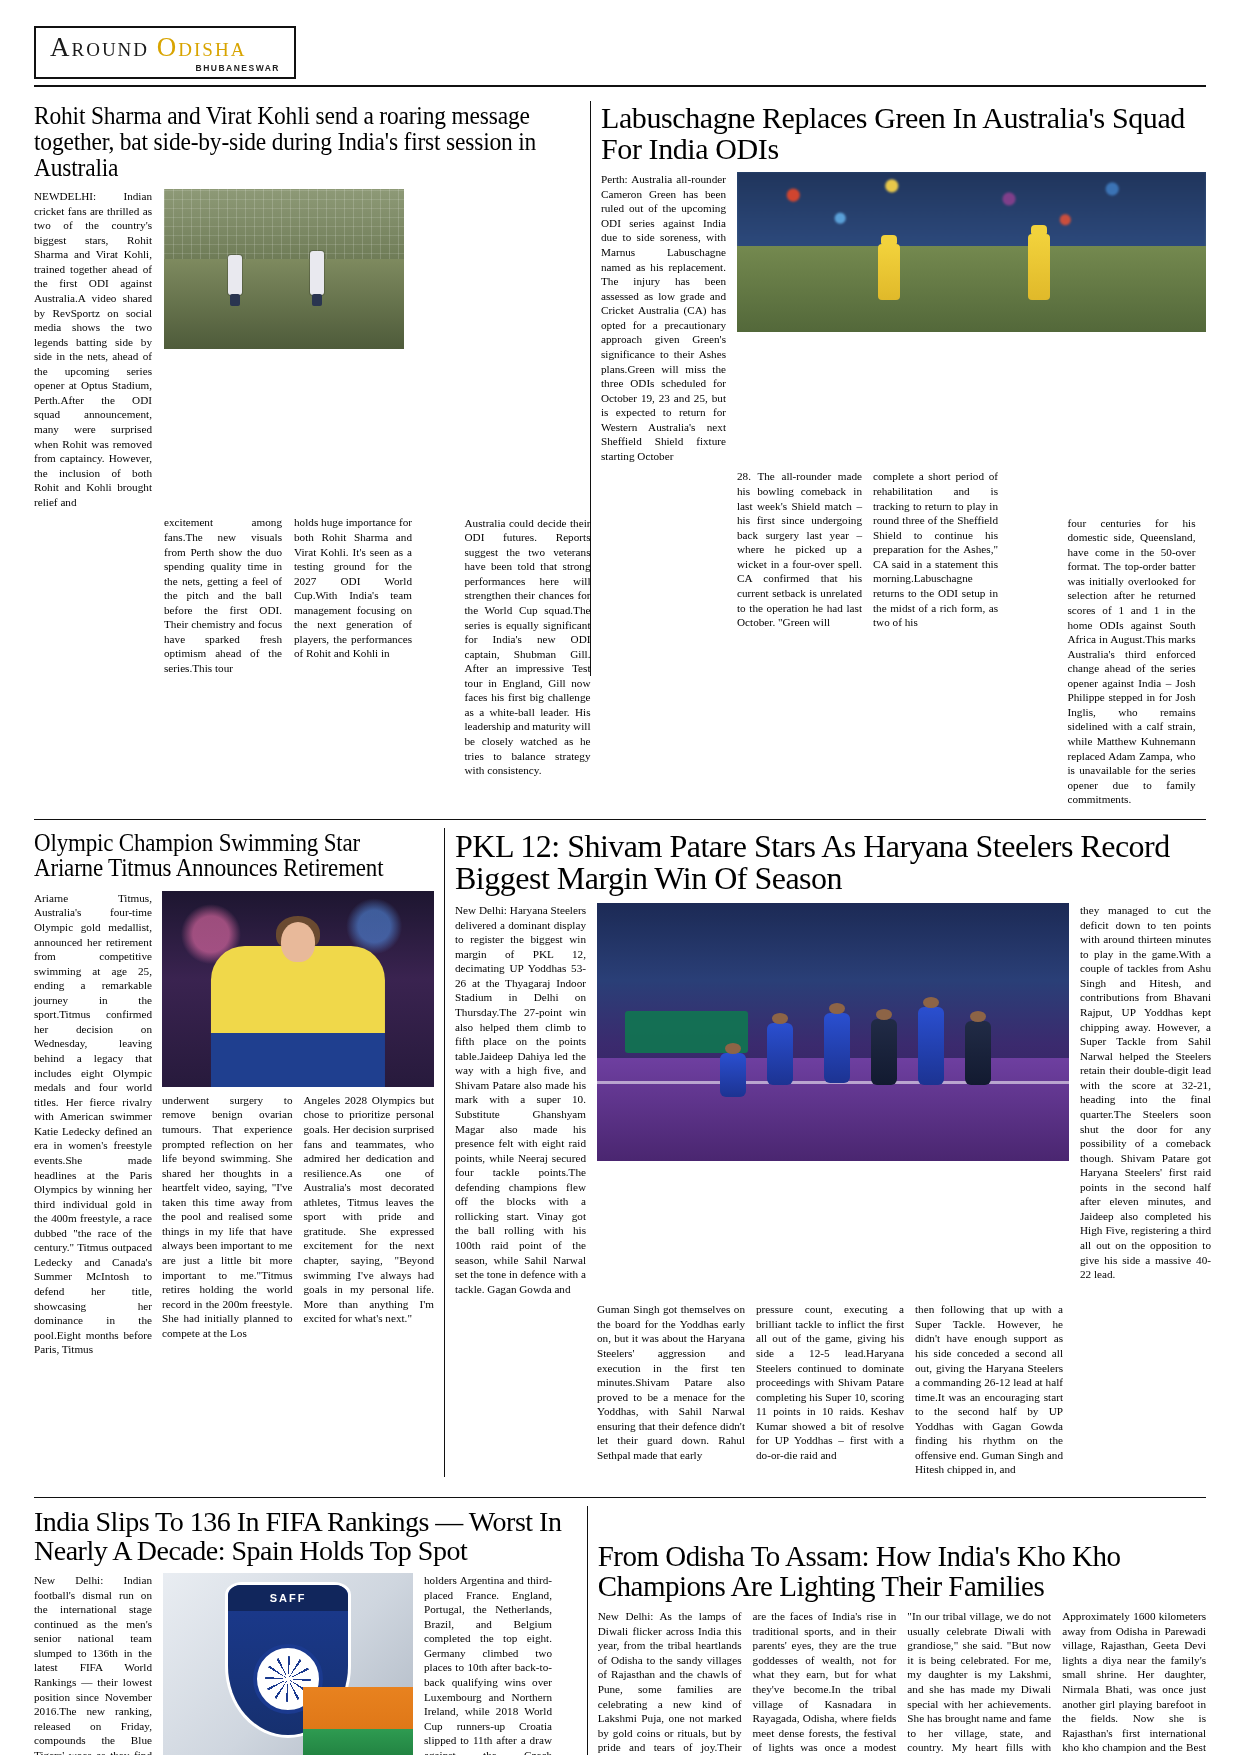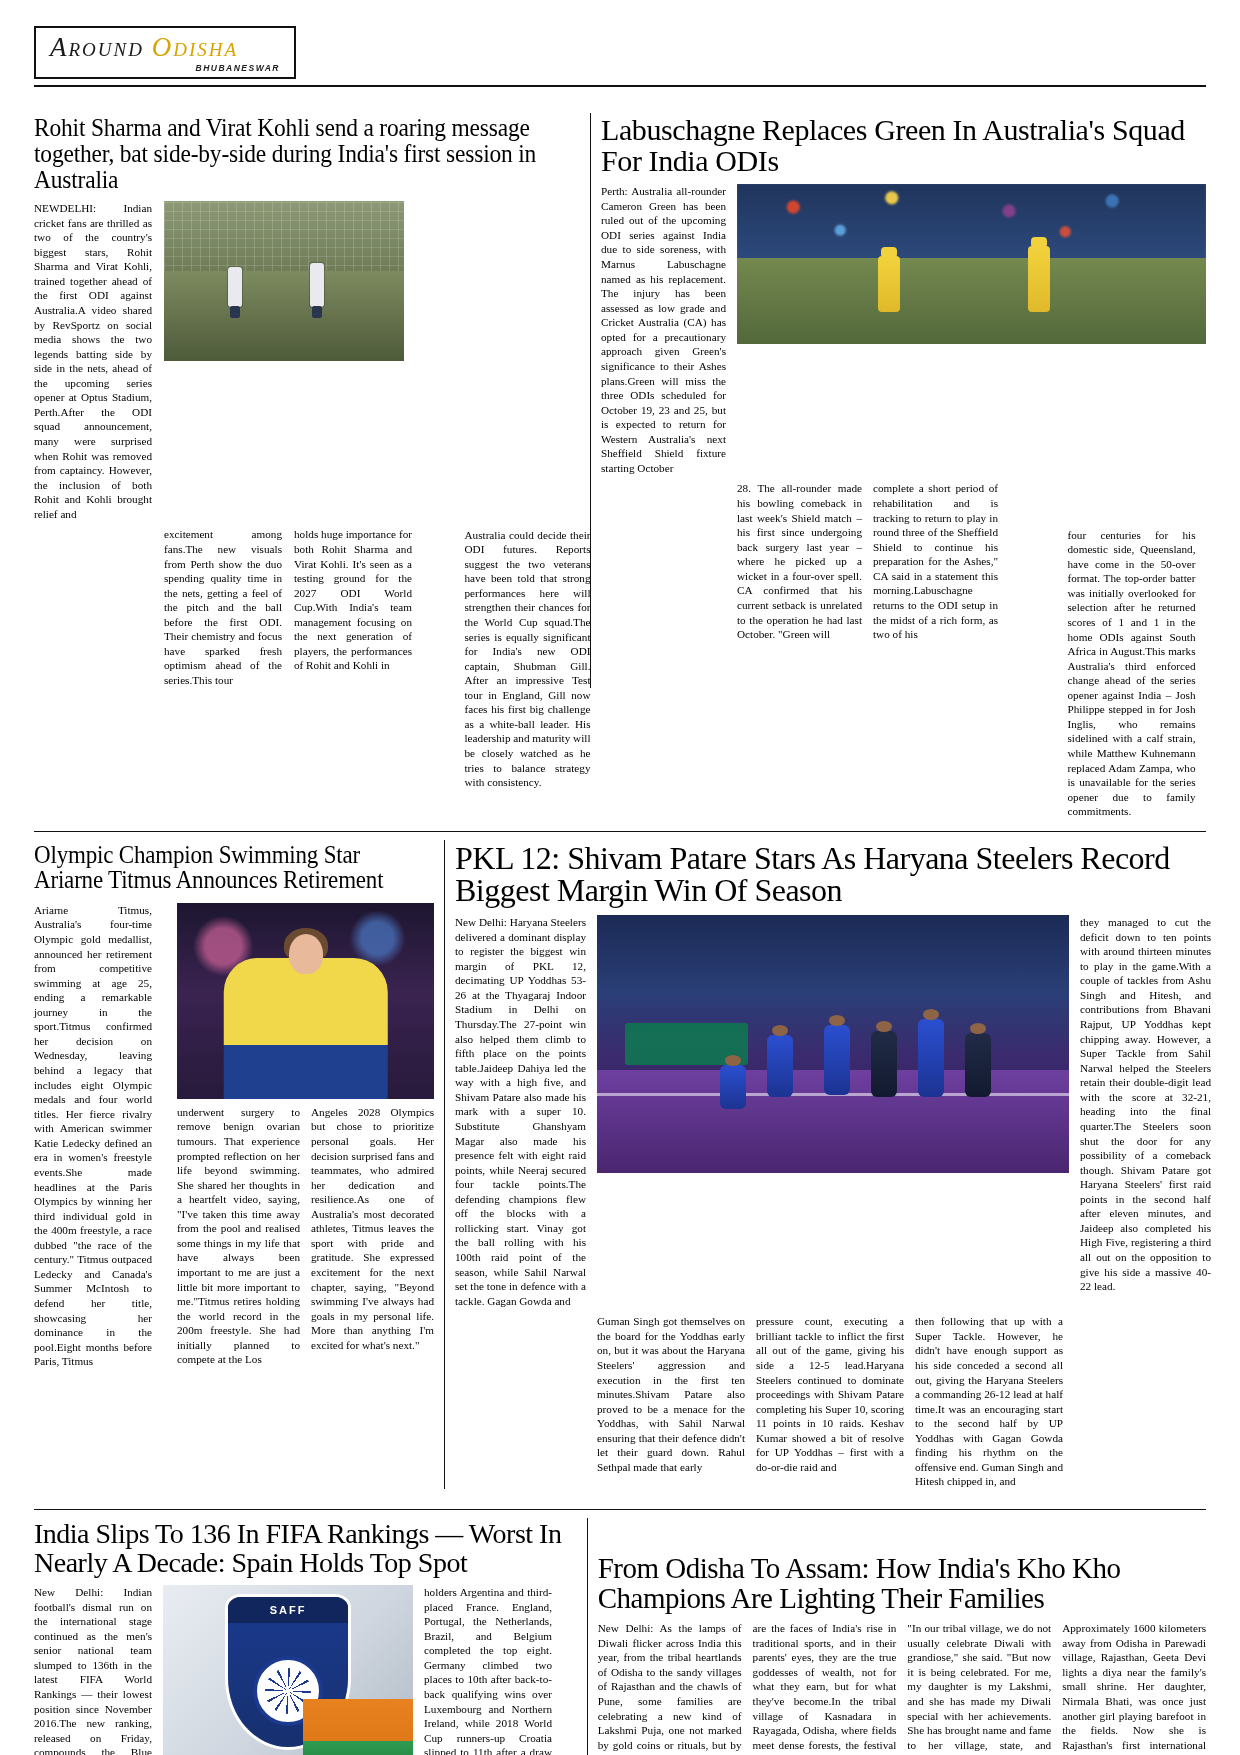--- a/index.html
+++ b/index.html
@@ -20,21 +20,20 @@
     padding: 26px 34px 20px 34px;
     position: relative;
   }
 
   
   .masthead {
     display: flex;
     align-items: flex-end;
     justify-content: space-between;
     padding-bottom: 4px;
-    font-style: italic;
   }
   .logo-box {
     border: 2px solid #111;
     padding: 6px 14px 4px 14px;
     position: relative;
     min-width: 230px;
   }
   .logo-line1 {
     font-family: "Liberation Serif", serif;
     font-size: 27px;
@@ -306,21 +305,21 @@
     <div class="logo-box">
       <div class="logo-line1">
         <span class="around">Around</span>
         <span class="odisha">Odisha</span>
       </div>
       <div class="logo-sub">BHUBANESWAR</div>
     </div>
   </div>
   <div class="rule-thick"></div>
 
-  <div class="band first" style="margin-top:18px;">
+  <div class="band first" style="margin-top:6px;">
 
     <div class="story" style="width:546px;">
       <h1 class="headline hl-cond" style="font-size:25.5px; width:594px;">Rohit Sharma and Virat Kohli send a roaring message together, bat side-by-side during India's first session in Australia</h1>
       <div style="display:flex; gap:12px;">
         <div style="width:118px; font-size:11.2px; line-height:1.30; text-align:justify;">NEWDELHI: Indian cricket fans are thrilled as two of the country's biggest stars, Rohit Sharma and Virat Kohli, trained together ahead of the first ODI against Australia.A video shared by RevSportz on social media shows the two legends batting side by side in the nets, ahead of the upcoming series opener at Optus Stadium, Perth.After the ODI squad announcement, many were surprised when Rohit was removed from captaincy. However, the inclusion of both Rohit and Kohli brought relief and</div>
         <div class="photo ph-nets" style="width:240px; height:160px; flex:none;">
           <div class="fig" style="left:64px; top:66px; height:40px;"></div>
           <div class="fig" style="left:146px; top:62px; height:44px;"></div>
         </div>
       </div>
@@ -366,21 +365,21 @@
     <div style="width:455px;"></div>
     <div style="width:128px; font-size:11.2px; line-height:1.30; text-align:justify;">four centuries for his domestic side, Queensland, have come in the 50-over format. The top-order batter was initially overlooked for selection after he returned scores of 1 and 1 in the home ODIs against South Africa in August.This marks Australia's third enforced change ahead of the series opener against India – Josh Philippe stepped in for Josh Inglis, who remains sidelined with a calf strain, while Matthew Kuhnemann replaced Adam Zampa, who is unavailable for the series opener due to family commitments.</div>
   </div>
 
   <div class="rule-thin" style="margin-top:12px;"></div>
 
   <div class="band" style="border-top:none;">
 
     <div class="story" style="width:400px;">
       <h1 class="headline hl-cond" style="font-size:25px; width:434px;">Olympic Champion Swimming Star Ariarne Titmus Announces Retirement</h1>
-      <div style="display:flex; gap:25px;margin-top:10px;">
+      <div style="display:flex; gap:10px;margin-top:10px;">
         <div style="width:118px; font-size:11.2px; line-height:1.30; text-align:justify;">Ariarne Titmus, Australia's four-time Olympic gold medallist, announced her retirement from competitive swimming at age 25, ending a remarkable journey in the sport.Titmus confirmed her decision on Wednesday, leaving behind a legacy that includes eight Olympic medals and four world titles. Her fierce rivalry with American swimmer Katie Ledecky defined an era in women's freestyle events.She made headlines at the Paris Olympics by winning her third individual gold in the 400m freestyle, a race dubbed "the race of the century." Titmus outpaced Ledecky and Canada's Summer McIntosh to defend her title, showcasing her dominance in the pool.Eight months before Paris, Titmus</div>
         <div style="flex:1;">
           <div class="photo ph-titmus" style="width:100%; height:196px;">
             <div class="lights"></div>
             <div class="person"></div>
             <div class="hair"></div>
             <div class="head"></div>
           </div>
           <div style="display:flex; gap:11px; margin-top:6px;">
             <div style="width:50%; font-size:11.2px; line-height:1.30; text-align:justify;">underwent surgery to remove benign ovarian tumours. That experience prompted reflection on her life beyond swimming. She shared her thoughts in a heartfelt video, saying, "I've taken this time away from the pool and realised some things in my life that have always been important to me are just a little bit more important to me."Titmus retires holding the world record in the 200m freestyle. She had initially planned to compete at the Los</div>

